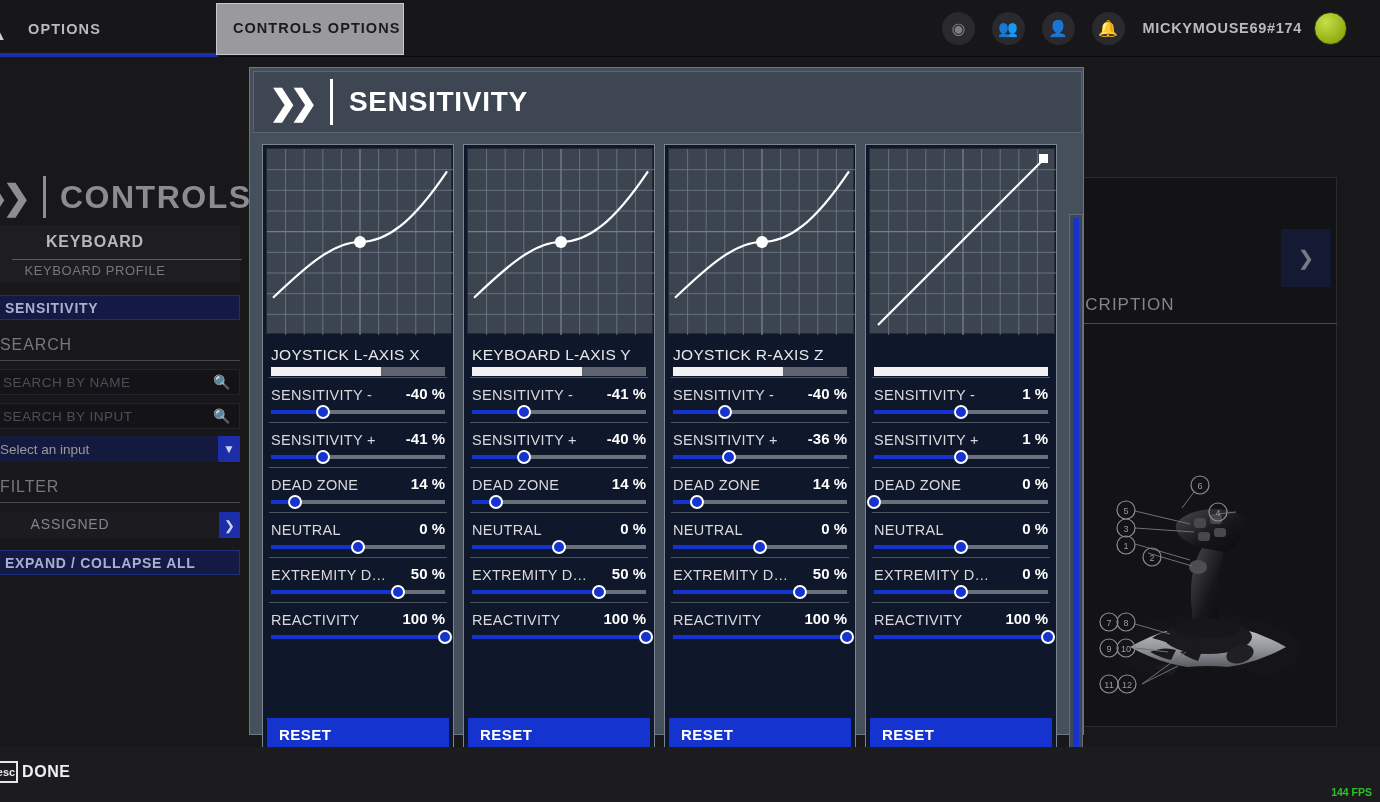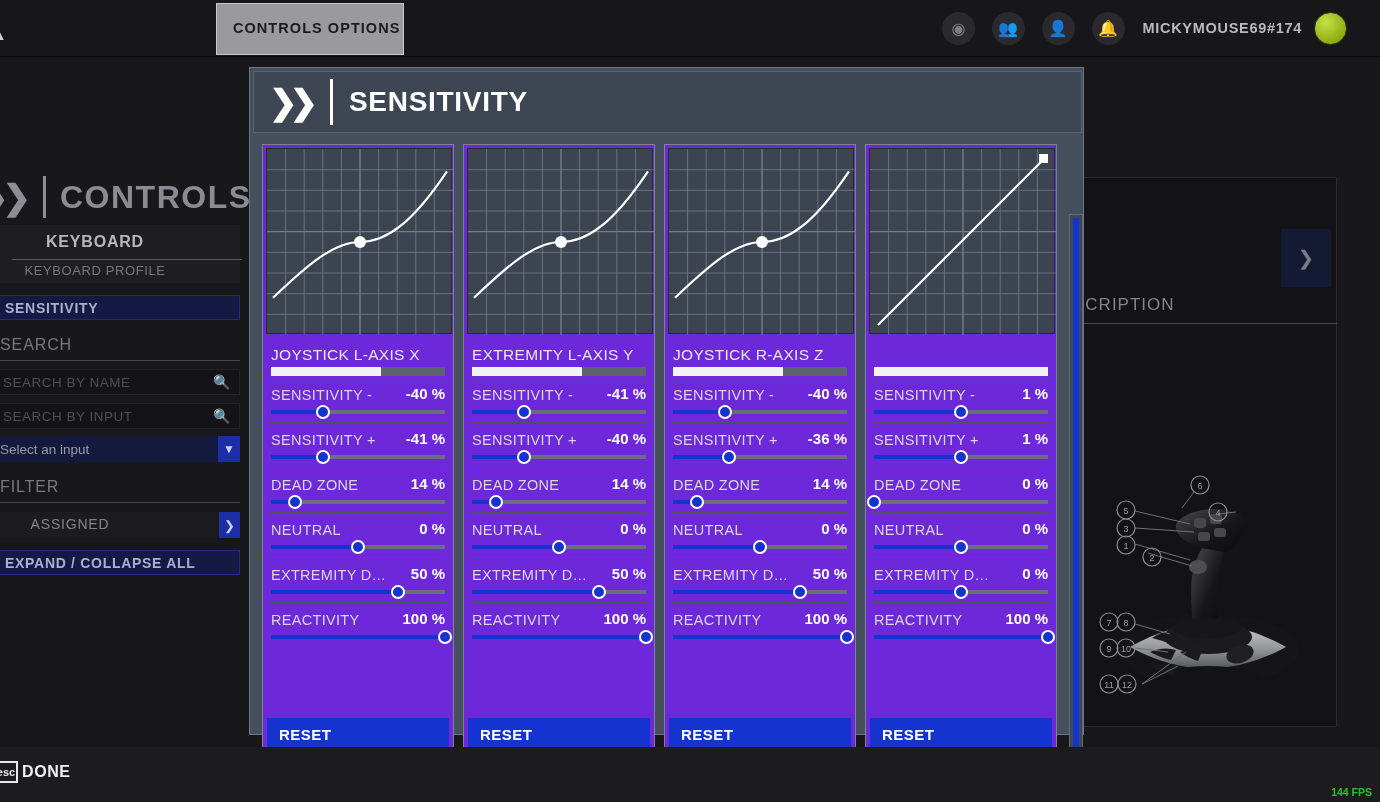--- a/index.html
+++ b/index.html
@@ -151,21 +151,21 @@
   .mh-bar{ width:3px; height:46px; background:#ffffff; margin:0 16px 0 20px; }
   .mh-title{ color:#ffffff; font-size:28px; font-weight:bold; letter-spacing:.7px; }
 
   .modal-body{
     position:absolute; left:3px; top:70px; width:829px; height:616px;
   }
   .panels{ position:absolute; left:9px; top:6px; width:800px; }
 
   .panel{
     position:absolute; top:0; width:192px; height:612px;
-    background:#6d28d9; border:1px solid #7b8characters;
+    background:#0f172a; border:1px solid #7b8characters;
   }
   .panel{ border:1px solid #7b8492; }
   .panel.p0{ left:0; }
   .panel.p1{ left:201px; }
   .panel.p2{ left:402px; }
   .panel.p3{ left:603px; }
 
   .graph{
     position:absolute; left:3px; top:3px; width:186px; height:186px;
     background:#3c4450; border:1px solid #262b33;
@@ -236,20 +236,24 @@
   .fps{ position:absolute; right:8px; bottom:4px; color:#27c427; font-size:10.5px; font-weight:bold; }
 </style>
 </head>
 <body>
 
 <div id="app">
 
   <div class="topbar">
     <div class="tb-logo">▲</div>
 
+    <div class="tb-tab-options">
+      <div class="lbl">OPTIONS</div>
+      <div class="underline"></div>
+    </div>
 
     <div class="tb-tab-controls">
       <div class="lbl">CONTROLS OPTIONS</div>
     </div>
 
     <div class="tb-icons">
       <div class="tb-ico" style="right:405px;">◉</div>
       <div class="tb-ico" style="right:355px;">👥</div>
       <div class="tb-ico" style="right:305px;">👤</div>
       <div class="tb-ico" style="right:255px;">🔔</div>
@@ -516,21 +520,21 @@
                 <line x1="0" y1="62" x2="186" y2="62" stroke="#717d8c" stroke-width="0.8"></line>
                 <line x1="0" y1="82.66666666666667" x2="186" y2="82.66666666666667" stroke="#717d8c" stroke-width="1.4"></line>
                 <line x1="0" y1="103.33333333333334" x2="186" y2="103.33333333333334" stroke="#717d8c" stroke-width="0.8"></line>
                 <line x1="0" y1="124" x2="186" y2="124" stroke="#717d8c" stroke-width="0.8"></line>
                 <line x1="0" y1="144.66666666666669" x2="186" y2="144.66666666666669" stroke="#717d8c" stroke-width="0.8"></line>
                 <line x1="0" y1="165.33333333333334" x2="186" y2="165.33333333333334" stroke="#717d8c" stroke-width="0.8"></line>
                 <path d="M6,148.8 C40.92,115.32 66.96,93 93,93 C119.04,93 145.08,74.4 180,22.32" fill="none" stroke="#ffffff" stroke-width="2.2"></path>
                 <circle cx="93" cy="93" r="6" fill="#ffffff"></circle>
               </svg>
             </div>
-            <div class="p-title">EXTREMITY L-AXIS Y</div>
+            <div class="p-title">KEYBOARD L-AXIS Y</div>
             <div class="p-bar">
               <i style="width:63%"></i>
             </div>
             <div class="rowsep" style="top: 232px;"></div>
             <div class="row" style="top: 238px;">
               <span class="nm">SENSITIVITY -</span>
               <span class="vl">-41 %</span>
               <span class="track">
                 <i style="width:30%"></i>
                 <span class="knob" style="left:30%"></span>

